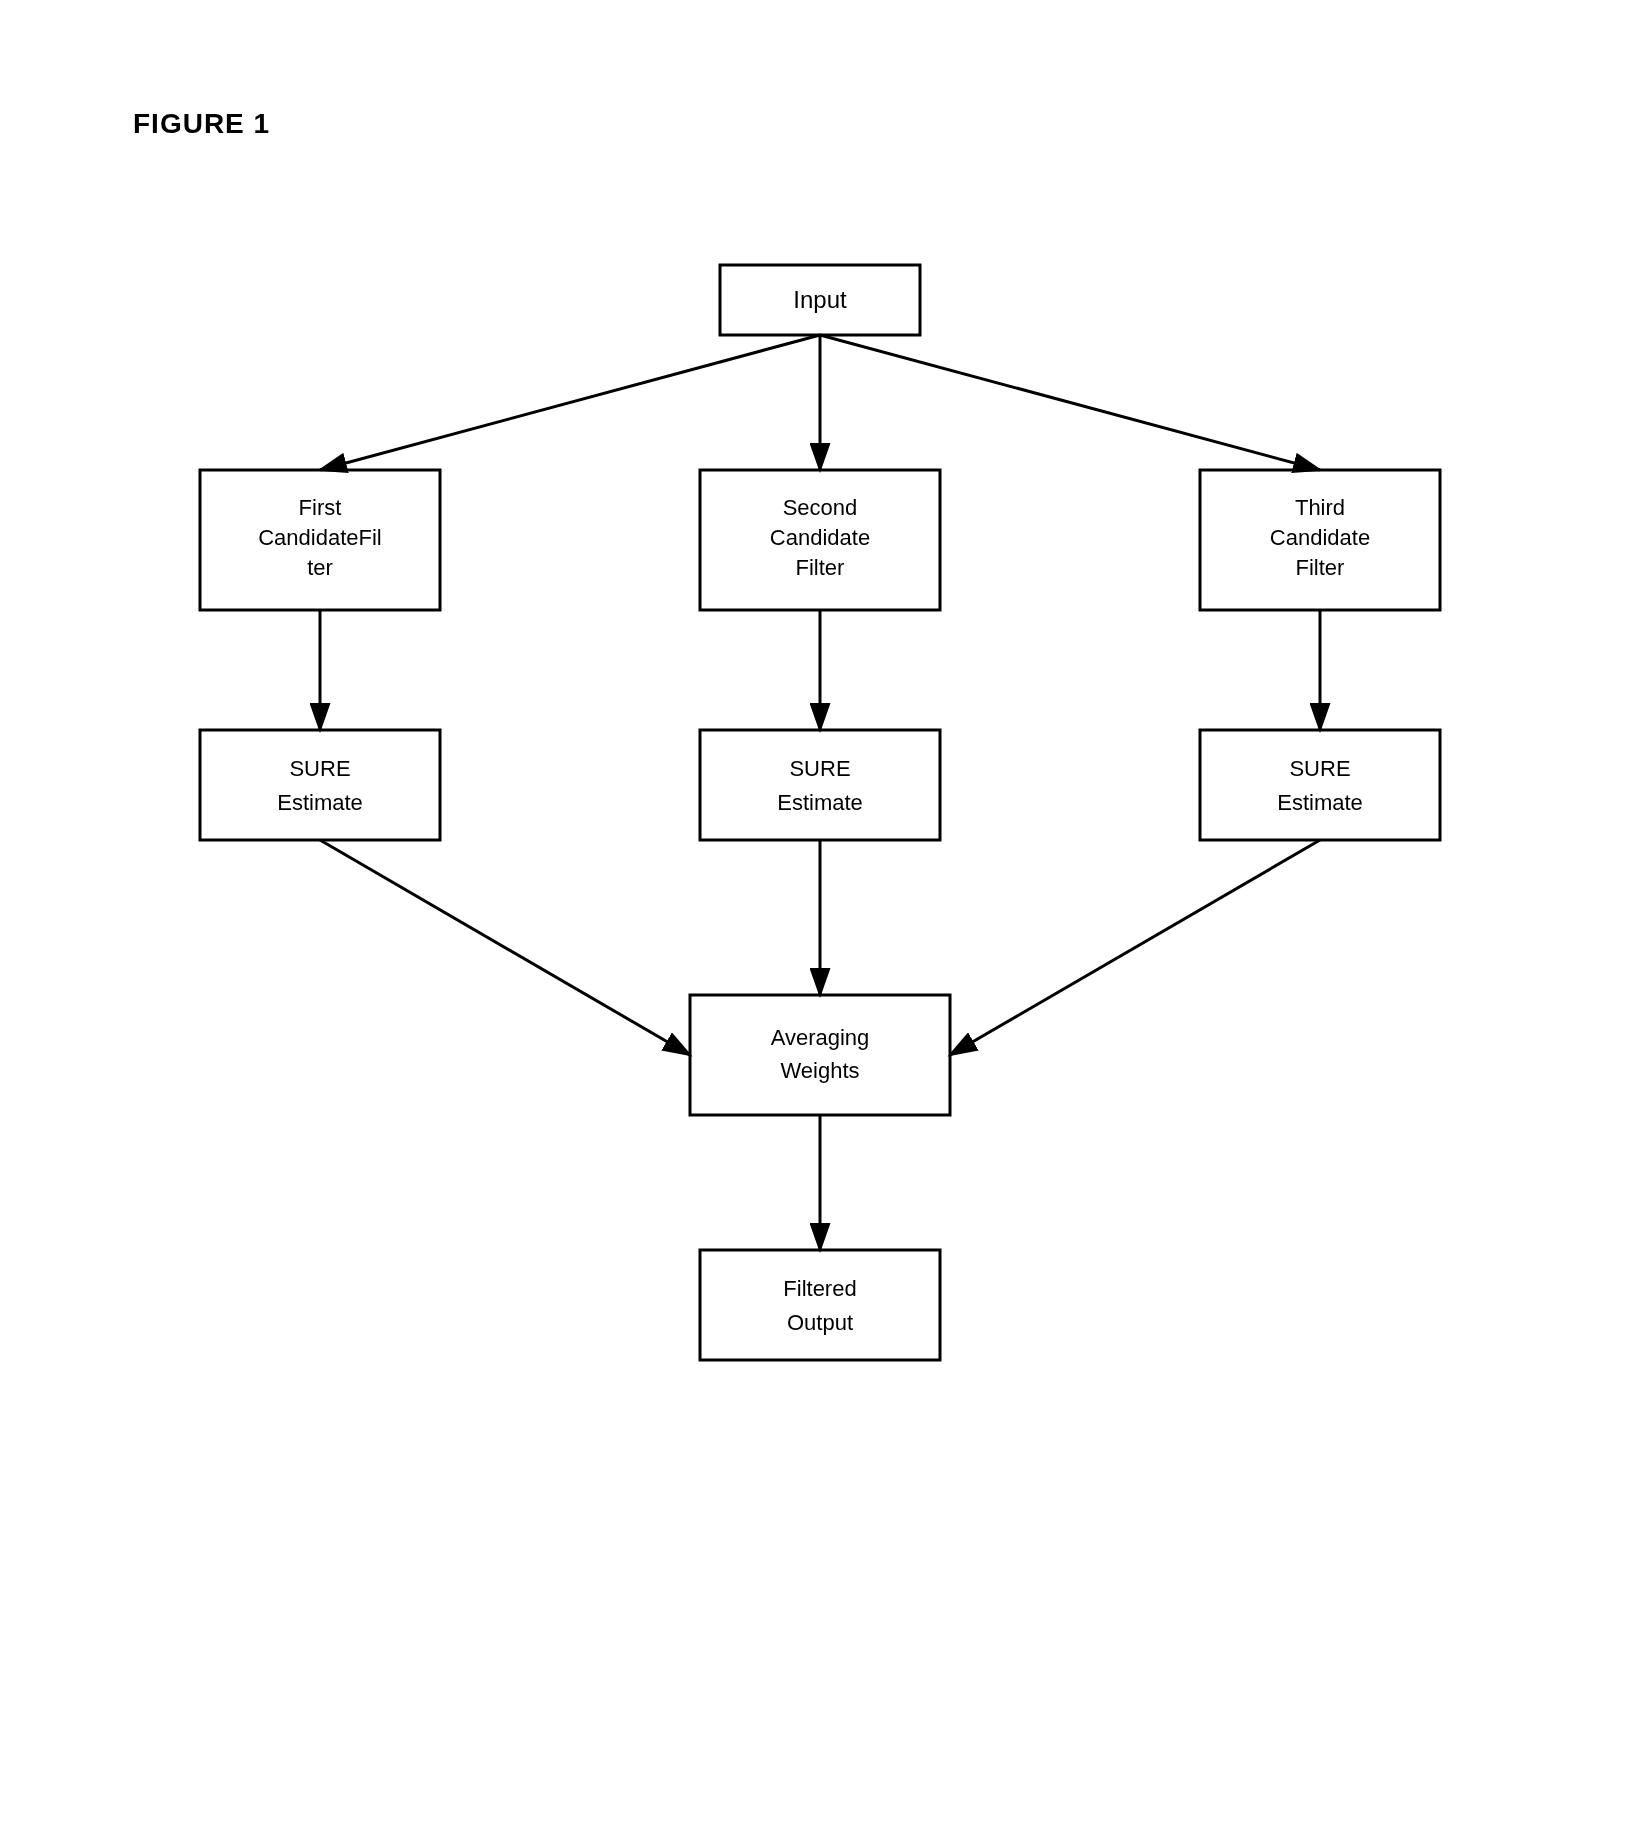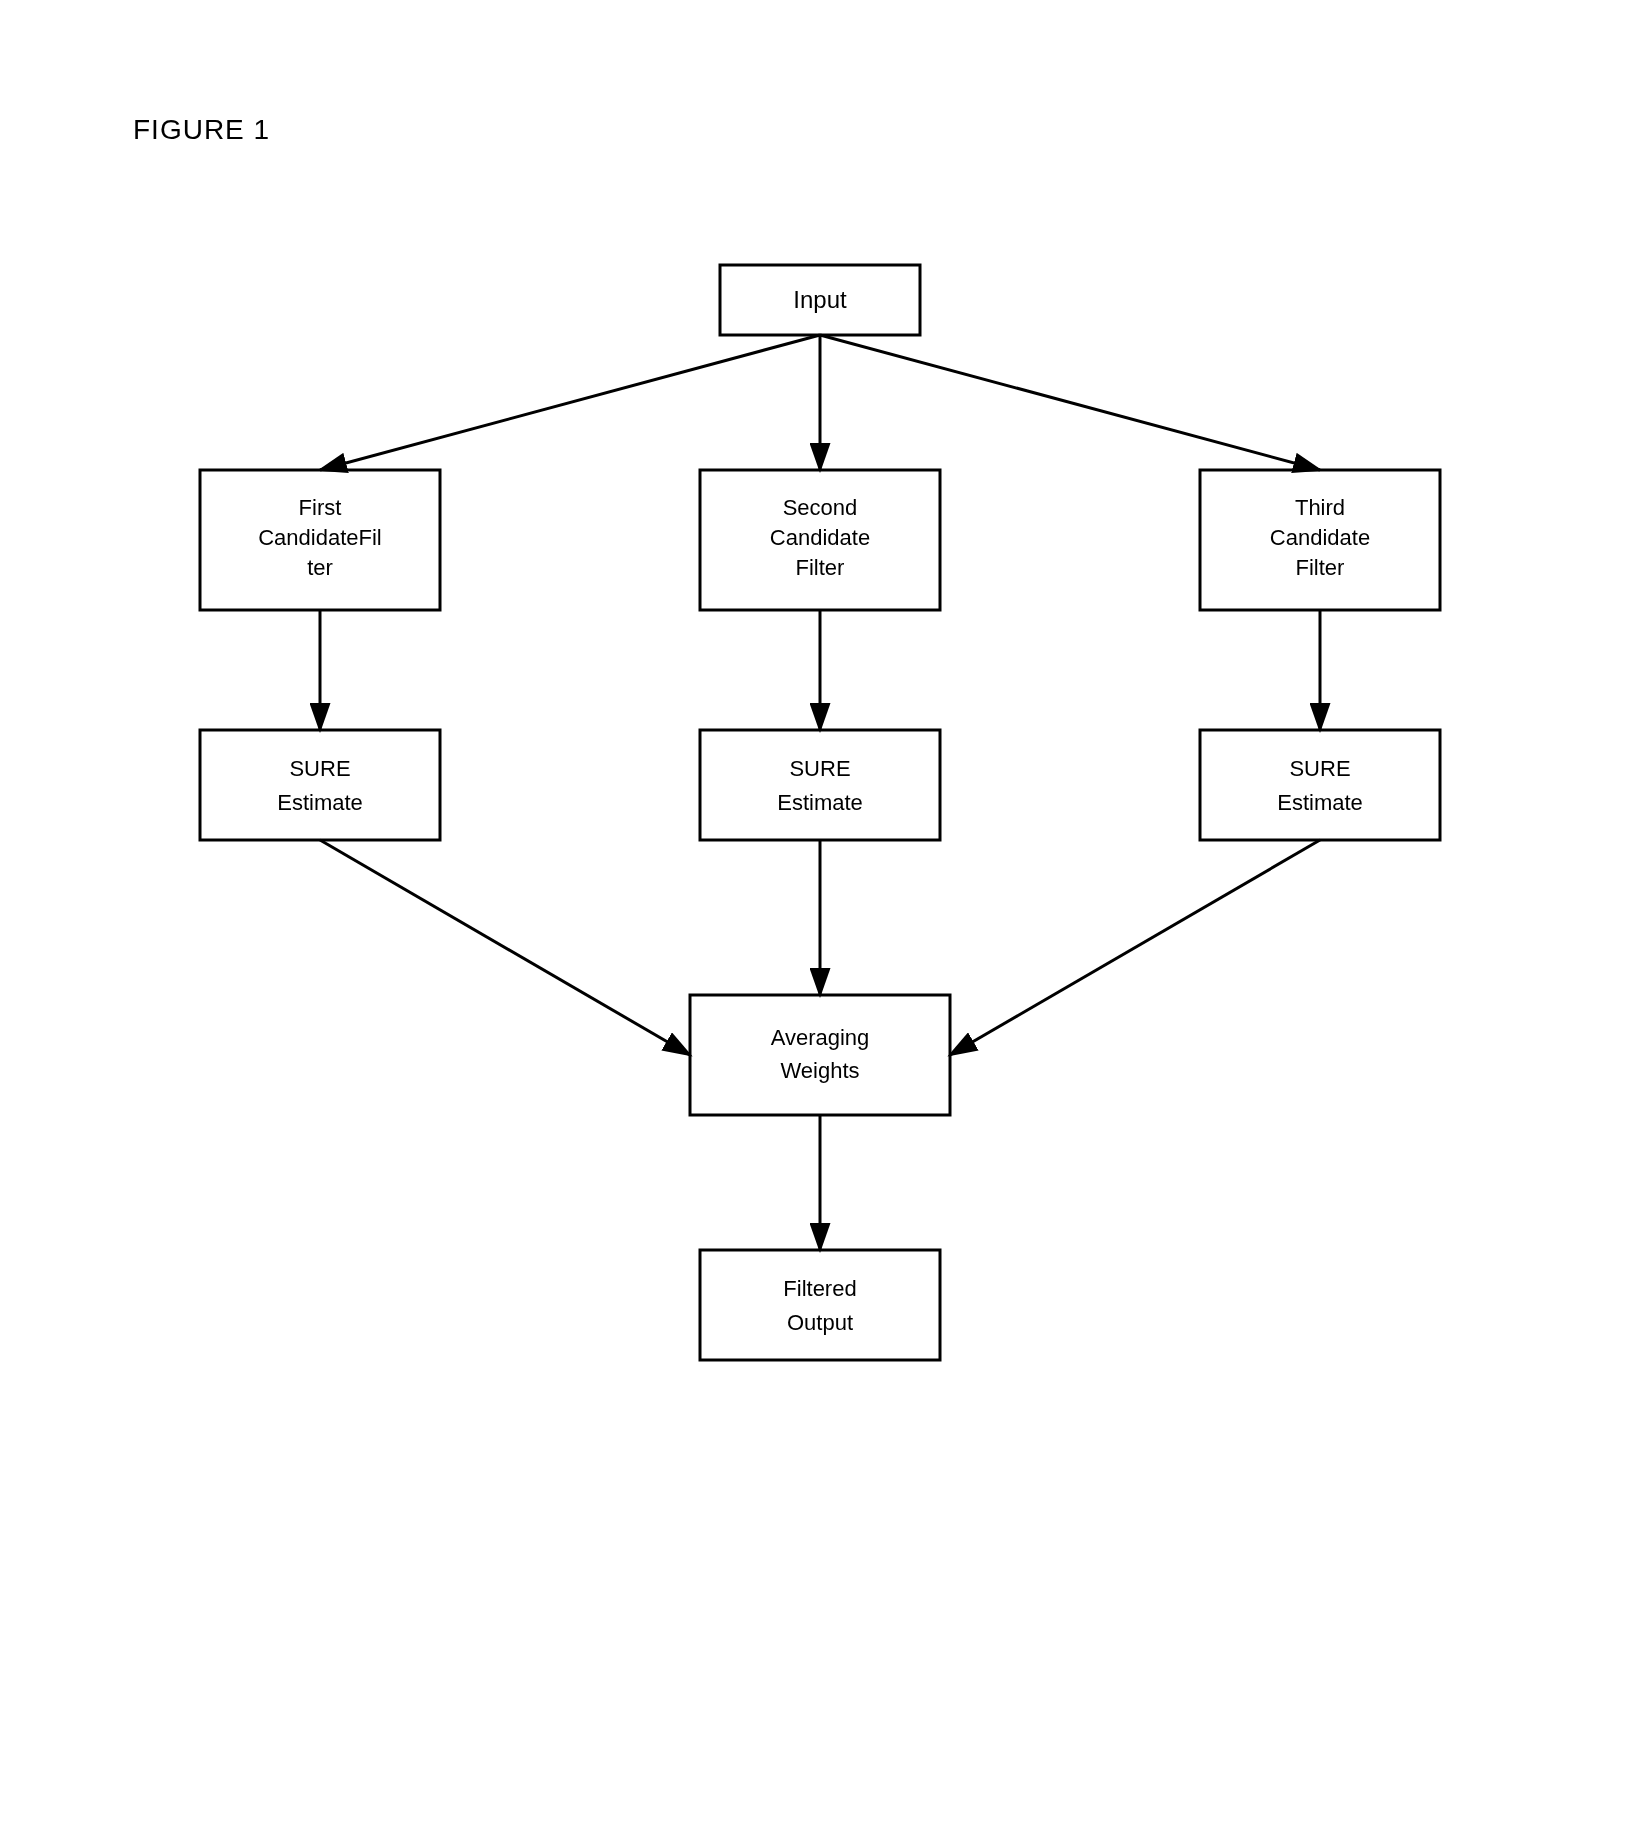--- a/index.html
+++ b/index.html
@@ -5,24 +5,24 @@
     * { margin: 0; padding: 0; box-sizing: border-box; }
     body {
       background: #ffffff;
       font-family: Arial, sans-serif;
       width: 1641px;
       min-height: 1842px;
       position: relative;
     }
     .figure-label {
       position: absolute;
-      top: 114px;
+      top: 108px;
       left: 133px;
       font-size: 28px;
-      font-weight: normal;
+      font-weight: bold;
       color: #000;
       letter-spacing: 1px;
     }
     .diagram-container {
       position: absolute;
       top: 220px;
       left: 0;
       width: 1641px;
       display: flex;
       flex-direction: column;

